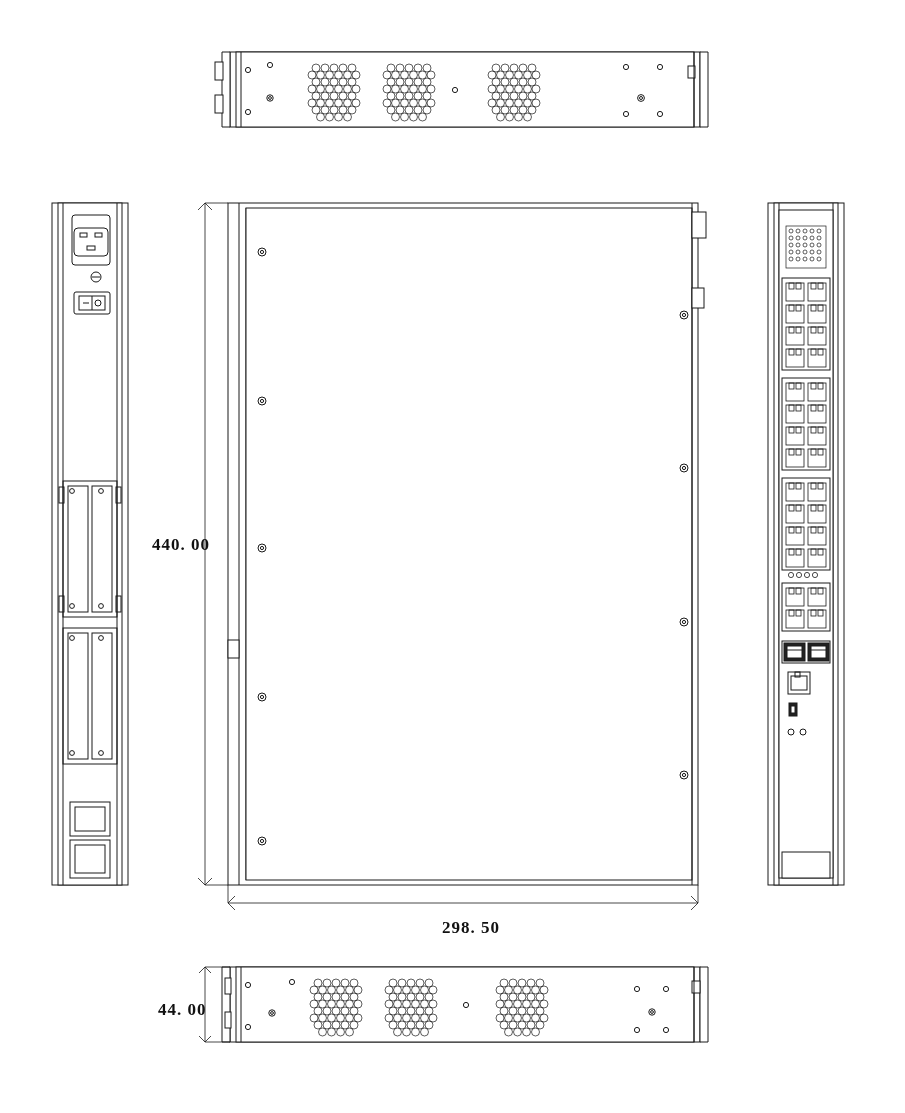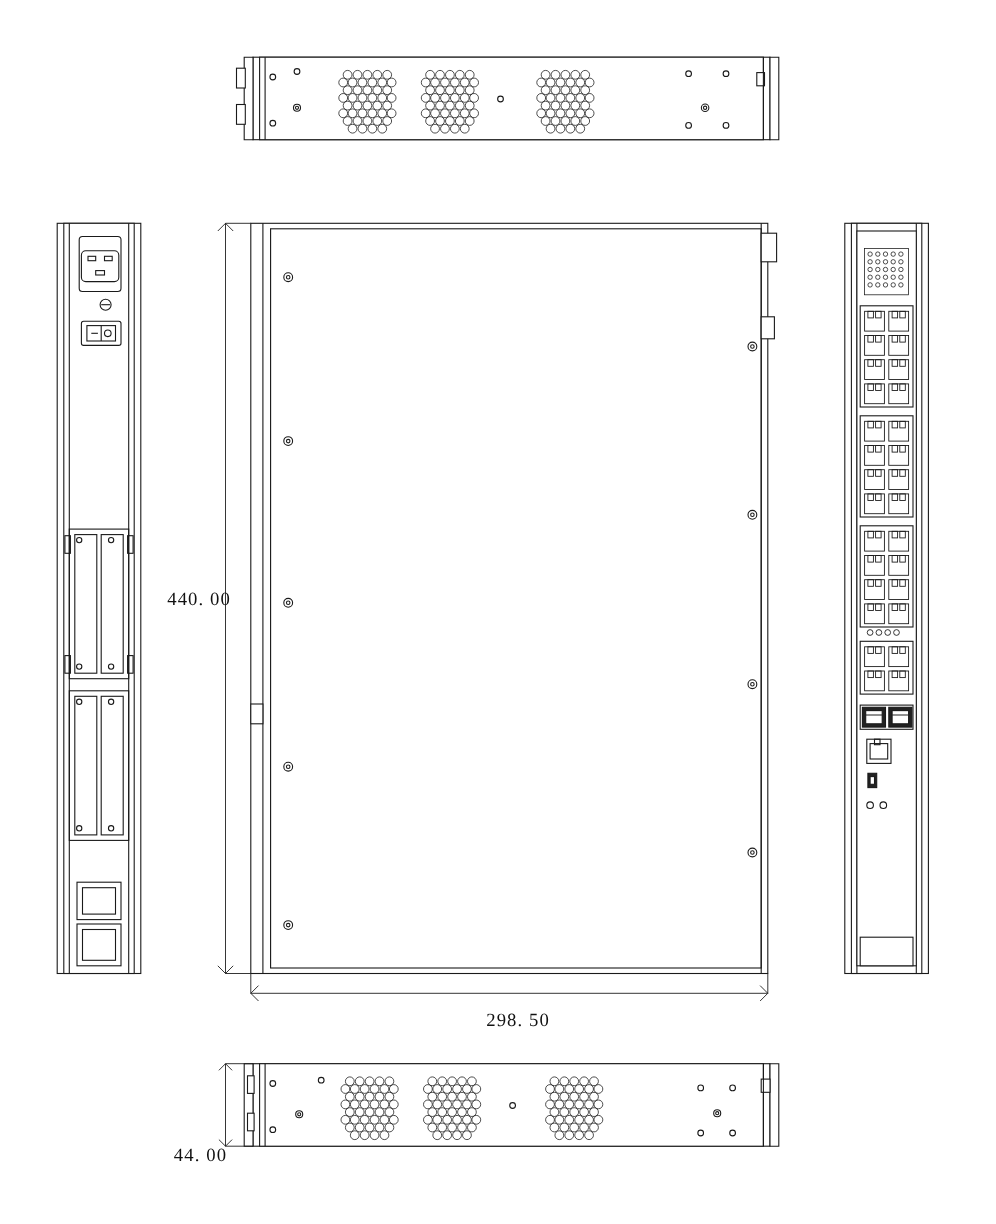--- a/index.html
+++ b/index.html
@@ -13,32 +13,33 @@
     font-family: "Liberation Serif", serif;
     color: #1a1a1a;
     position: relative;
     overflow: hidden;
   }
   #sheet {
     position: absolute;
     left: 0; top: 0;
     width: 905px;
     height: 848px;
+    font-weight: bold;
   }
   .dim-label {
     position: absolute;
     font-family: "Liberation Serif", serif;
     font-size: 17px;
     letter-spacing: 1px;
     color: #111;
     white-space: nowrap;
   }
   #dim-height { left: 152px; top: 535px; }
   #dim-width  { left: 442px; top: 918px; text-align: right; }
-  #dim-depth  { left: 158px; top: 1000px; margin-top: 40px; }
+  #dim-depth  { left: 158px; top: 1000px; }
   svg { display: block; }
 </style>
 </head>
 <body>
 
 <div id="sheet">
 
 <svg width="905" height="1113" viewBox="0 0 905 1113">
   <defs>
     <g id="hexholes"></g>

